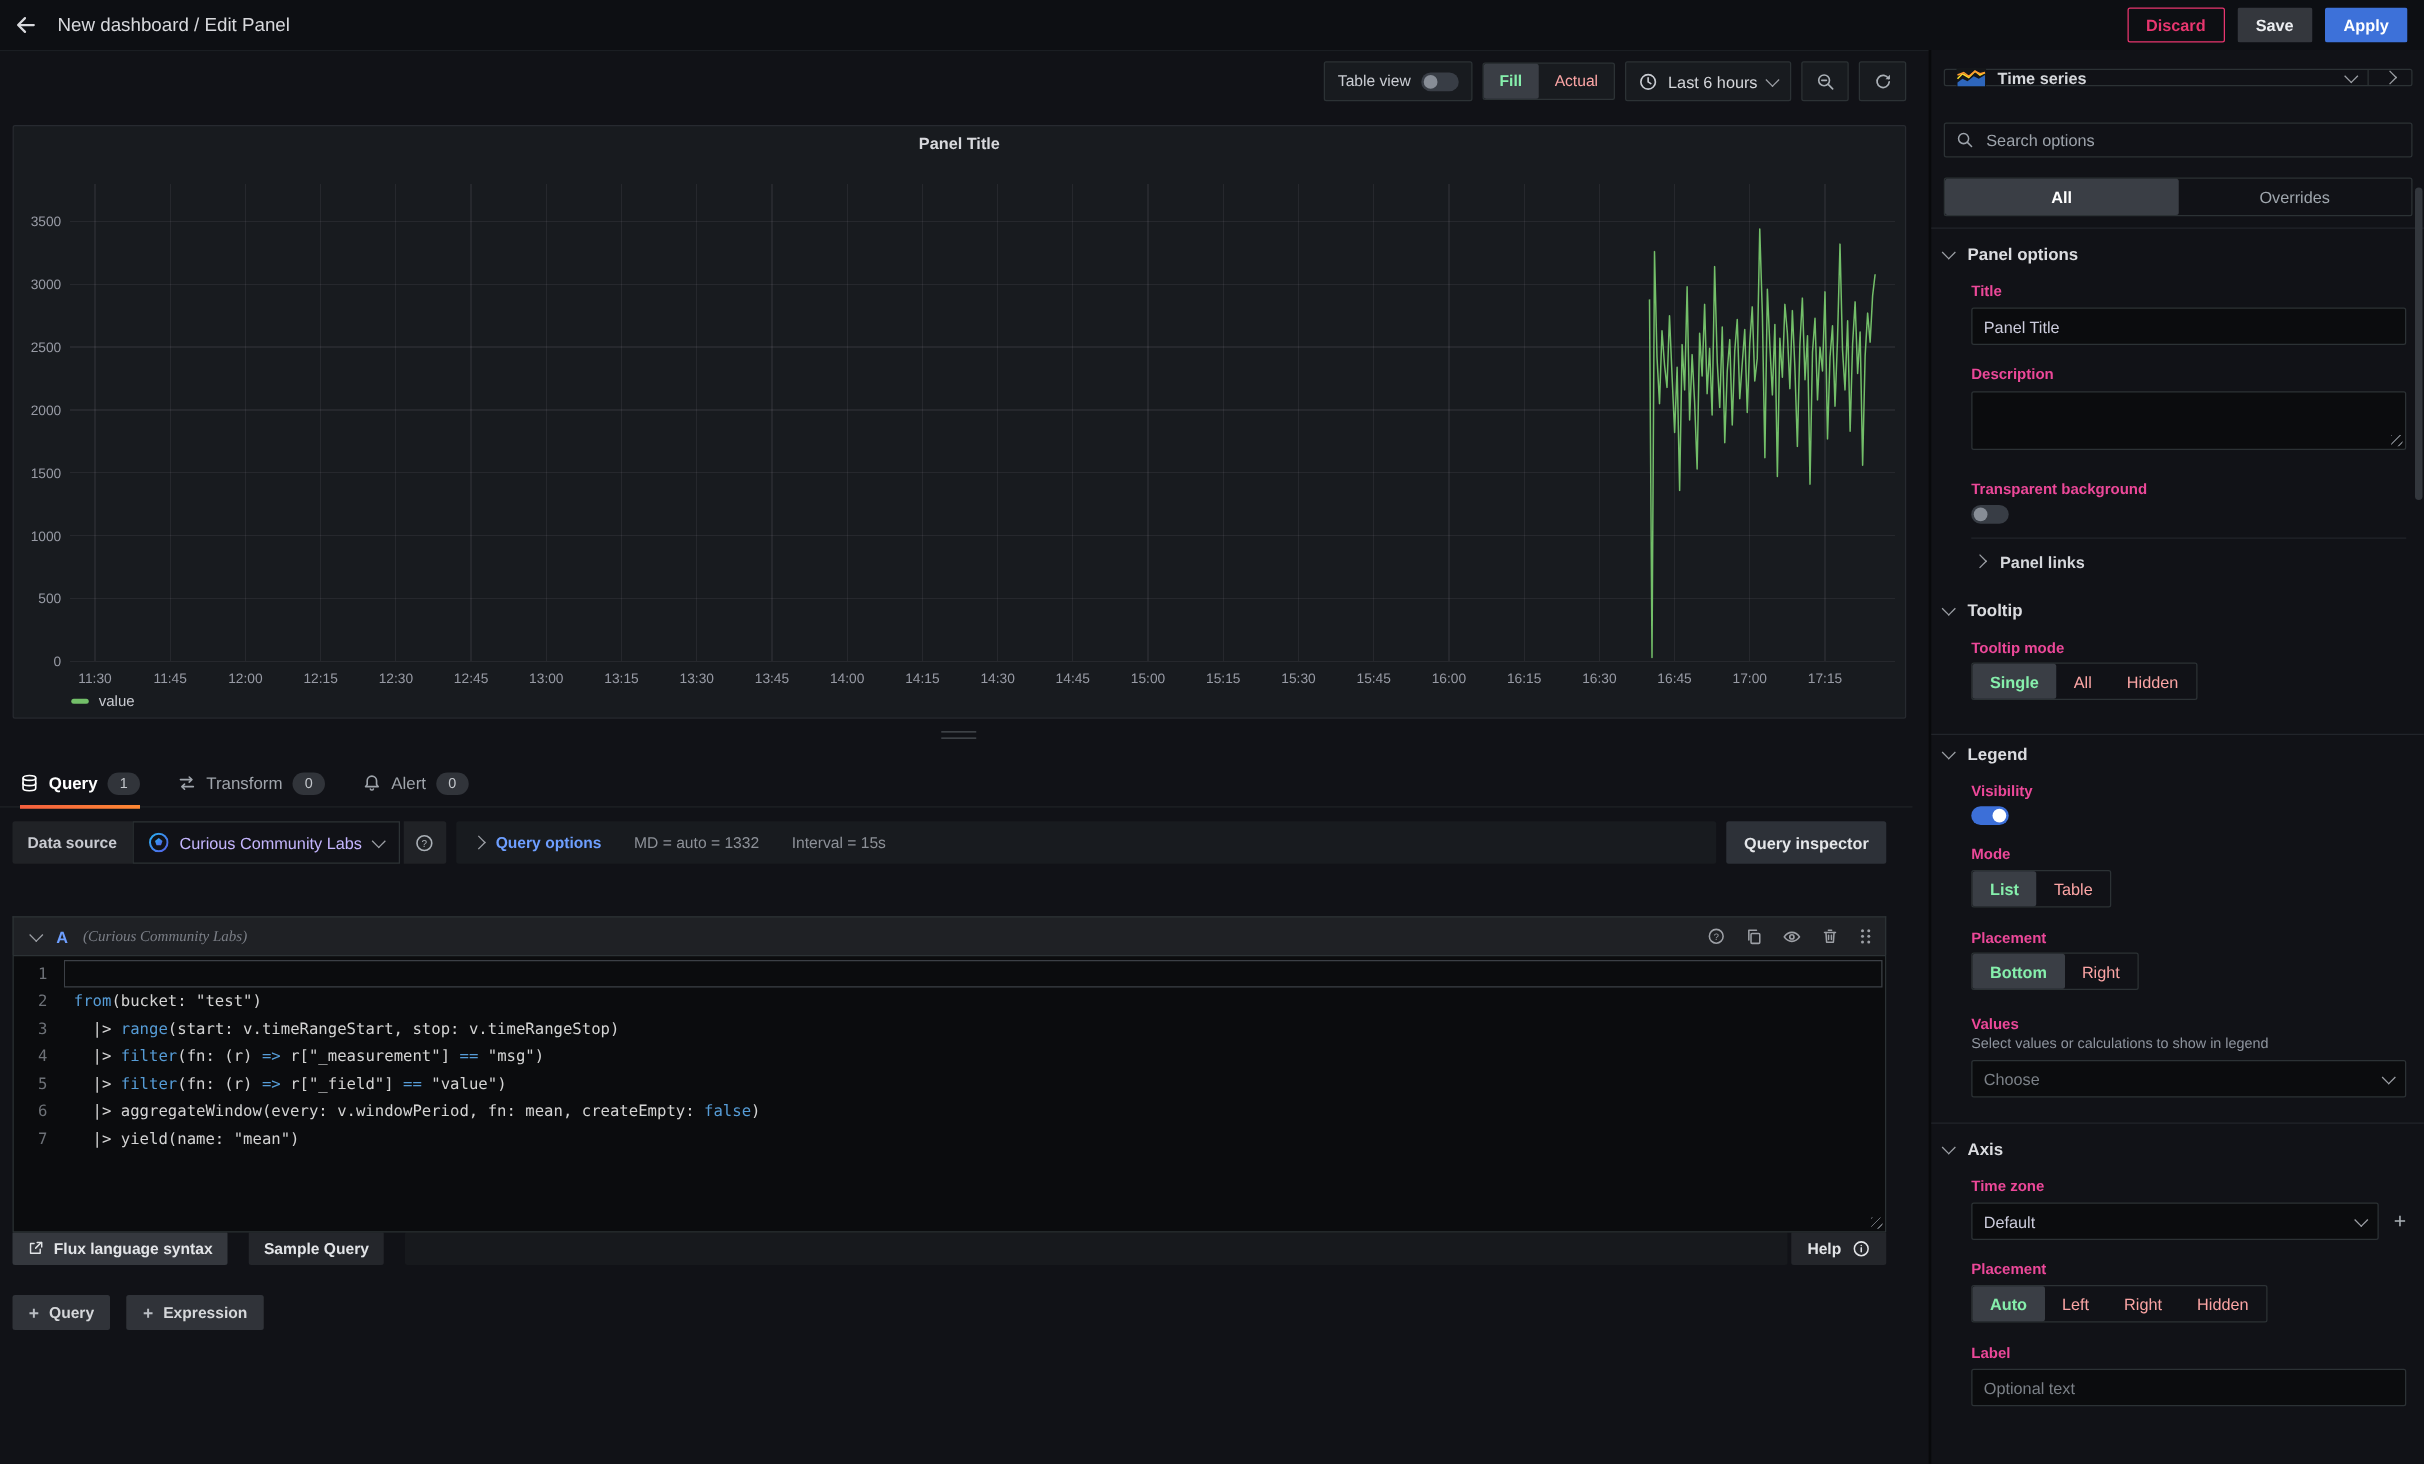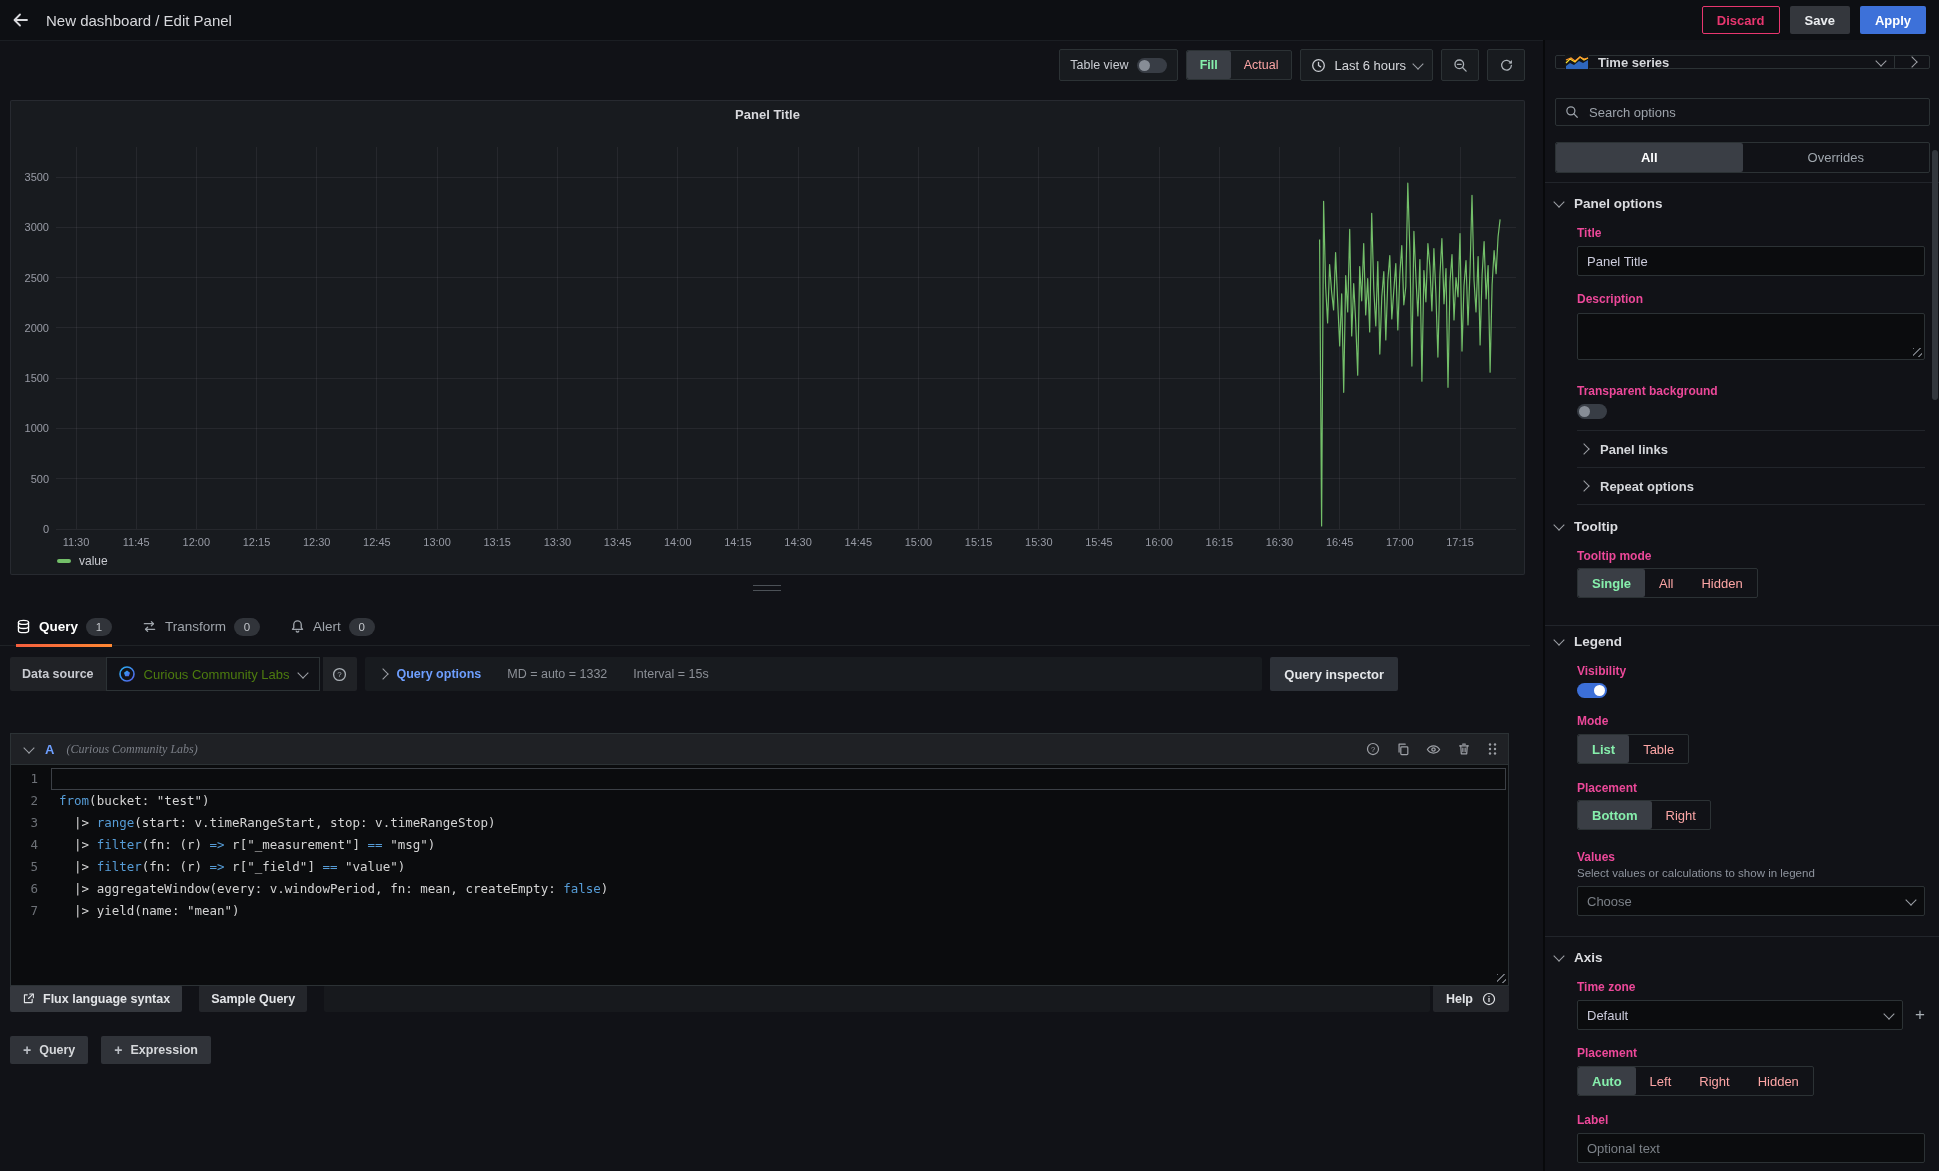--- a/index.html
+++ b/index.html
@@ -53,25 +53,25 @@
   #tabs-row{position:absolute;left:0;top:568px;width:1530px;height:38px;border-bottom:1px solid #1f2226;
     display:flex;align-items:center;padding-left:16px;box-sizing:border-box;gap:30px;}
   .tab{display:flex;align-items:center;gap:8px;font-size:13.5px;color:#9fa4ab;cursor:pointer;position:relative;height:38px;}
   .tab.active{color:#fff;font-weight:700;}
   .tab .badge{background:#31343a;color:#c3c6cb;font-size:11.5px;font-weight:400;height:18px;min-width:10px;
     padding:0 8px;border-radius:9px;display:flex;align-items:center;justify-content:center;}
   .tab.active::after{content:"";position:absolute;left:0;right:0;bottom:-1px;height:3px;
     background:linear-gradient(90deg,#f55f3e,#ff8833);}
 
   
-  #ds-row{position:absolute;left:10px;top:617px;width:1388px;height:34px;display:flex;align-items:stretch;}
+  #ds-row{position:absolute;left:10px;top:617px;width:1499px;height:34px;display:flex;align-items:stretch;}
   #ds-label{background:#202226;border-radius:2px 0 0 2px;display:flex;align-items:center;padding:0 12px;
     font-size:12.5px;font-weight:600;color:#c8cad0;}
   #ds-select{background:#111217;border:1px solid #2c3235;display:flex;align-items:center;gap:9px;
-    padding:0 12px;font-size:13px;color:#4d7c0f;cursor:pointer;}
+    padding:0 12px;font-size:13px;color:#c4b5fd;cursor:pointer;}
   #ds-help{background:#202226;width:34px;margin-left:3px;border-radius:0 2px 2px 0;display:flex;
     align-items:center;justify-content:center;color:#aab0b6;cursor:pointer;}
   #qopt-strip{flex:1;background:#181b1f;margin-left:8px;border-radius:2px;display:flex;align-items:center;
     gap:26px;padding:0 14px;font-size:12.5px;}
   #qopt-link{color:#6e9fff;font-weight:600;cursor:pointer;display:flex;align-items:center;gap:10px;}
   .qopt-meta{color:#8c9097;}
   #query-inspector{margin-left:8px;background:#2d3138;border-radius:2px;display:flex;align-items:center;
     padding:0 14px;font-size:13px;font-weight:600;color:#e4e6e9;cursor:pointer;}
 
   
@@ -496,24 +496,20 @@
     </div>
     <div class="fld-label" style="margin-top:24px">Transparent background</div>
     <span class="toggle" style="display:block;margin-top:6px">
         <span class="knob"></span>
       </span>
     <div style="margin-top:11px">
       <div class="collapse-row">
         <span class="chev right"></span>
         <span>Panel links</span>
       </div>
-      <div class="collapse-row last">
-        <span class="chev right"></span>
-        <span>Repeat options</span>
-      </div>
     </div>
   </div>
 
   <div class="sec-head" style="margin-top:14px">
     <span class="chev down"></span>
     <span>Tooltip</span>
   </div>
   <div class="sec-body">
     <div class="fld-label" style="margin-top:15px">Tooltip mode</div>
     <div class="seg small" style="margin-top:5px">

